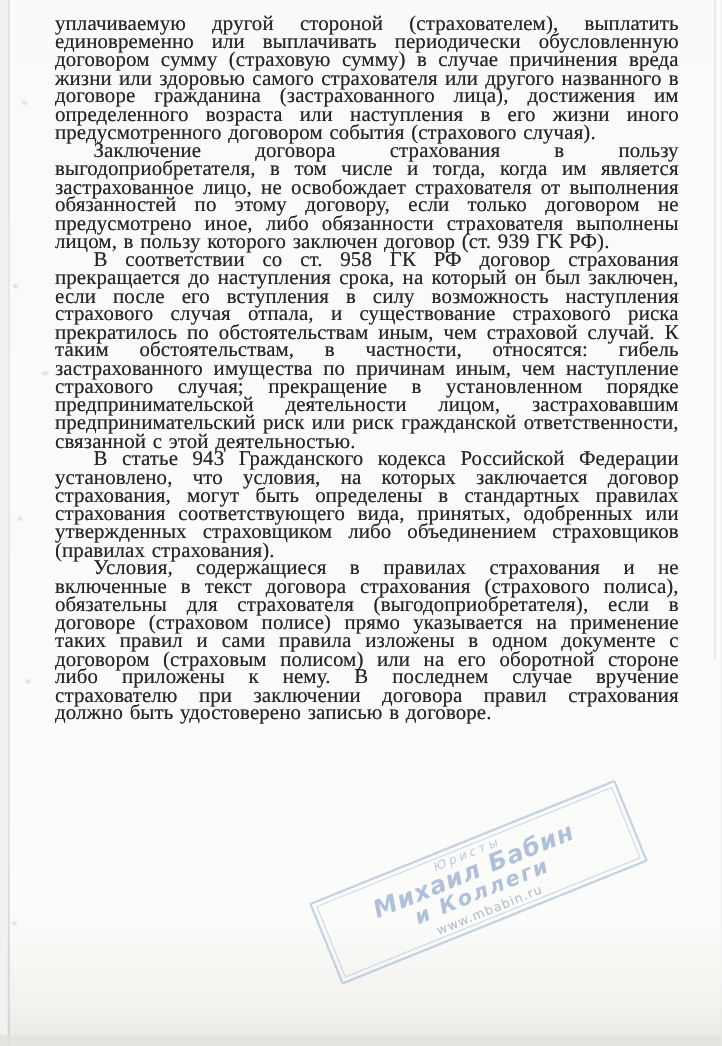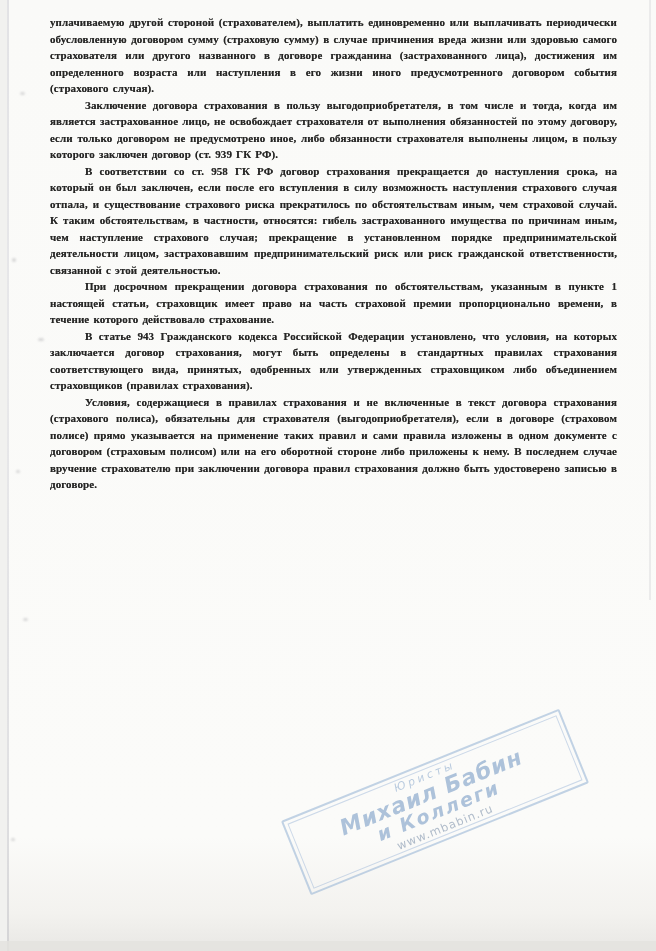--- a/index.html
+++ b/index.html
@@ -41,26 +41,25 @@
   .speck.s6{left:11px;top:838px;width:4px;height:3px;}
   .bottom-band{
     position:absolute;left:0;bottom:0;width:656px;height:10px;
     background:#e3e2df;opacity:.8;
   }
   
   .content{
     position:absolute;left:50px;top:14px;width:567px;
     z-index:2;
     color:#262625;
-    font-size:11px;line-height:16.5px;
+    font-size:19px;line-height:16.5px;
     text-align:justify;
     letter-spacing:.1px;
     word-spacing:1.2px;
     text-shadow:0 0 .45px rgba(20,20,20,.6);
-    font-weight:bold;
   }
   .content p{margin:0;text-indent:35px;}
   .content p.cont{text-indent:0;}
   
   .stamp{
     position:absolute;left:285px;top:762px;width:300px;height:80px;
     transform:rotate(-22deg);
     z-index:1;
     border:2px solid rgba(146,176,212,.55);
     border-radius:2px;
@@ -101,18 +100,17 @@
       <div class="stamp-name">Михаил Бабин</div>
       <div class="stamp-name2">и Коллеги</div>
       <div class="stamp-url">www.mbabin.ru</div>
     </div>
   </div>
 
   <div class="content">
     <p class="cont">уплачиваемую другой стороной (страхователем), выплатить единовременно или выплачивать периодически обусловленную договором сумму (страховую сумму) в случае причинения вреда жизни или здоровью самого страхователя или другого названного в договоре гражданина (застрахованного лица), достижения им определенного возраста или наступления в его жизни иного предусмотренного договором события (страхового случая).</p>
     <p>Заключение договора страхования в пользу выгодоприобретателя, в том числе и тогда, когда им является застрахованное лицо, не освобождает страхователя от выполнения обязанностей по этому договору, если только договором не предусмотрено иное, либо обязанности страхователя выполнены лицом, в пользу которого заключен договор (ст. 939 ГК РФ).</p>
     <p>В соответствии со ст. 958 ГК РФ договор страхования прекращается до наступления срока, на который он был заключен, если после его вступления в силу возможность наступления страхового случая отпала, и существование страхового риска прекратилось по обстоятельствам иным, чем страховой случай. К таким обстоятельствам, в частности, относятся: гибель застрахованного имущества по причинам иным, чем наступление страхового случая; прекращение в установленном порядке предпринимательской деятельности лицом, застраховавшим предпринимательский риск или риск гражданской ответственности, связанной с этой деятельностью.</p>
-    <p>При досрочном прекращении договора страхования по обстоятельствам, указанным в пункте 1 настоящей статьи, страховщик имеет право на часть страховой премии пропорционально времени, в течение которого действовало страхование.</p>
     <p>В статье 943 Гражданского кодекса Российской Федерации установлено, что условия, на которых заключается договор страхования, могут быть определены в стандартных правилах страхования соответствующего вида, принятых, одобренных или утвержденных страховщиком либо объединением страховщиков (правилах страхования).</p>
     <p>Условия, содержащиеся в правилах страхования и не включенные в текст договора страхования (страхового полиса), обязательны для страхователя (выгодоприобретателя), если в договоре (страховом полисе) прямо указывается на применение таких правил и сами правила изложены в одном документе с договором (страховым полисом) или на его оборотной стороне либо приложены к нему. В последнем случае вручение страхователю при заключении договора правил страхования должно быть удостоверено записью в договоре.</p>
   </div>
 
 </div>
 
 </body></html>

